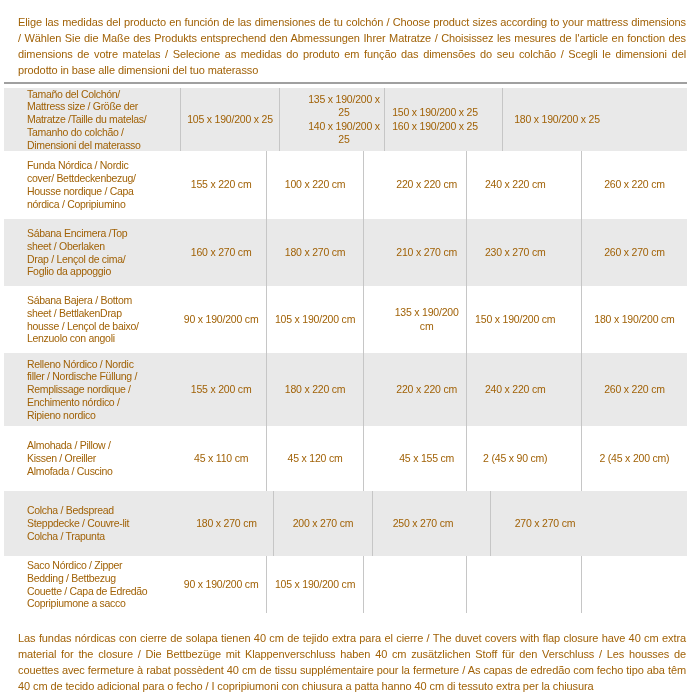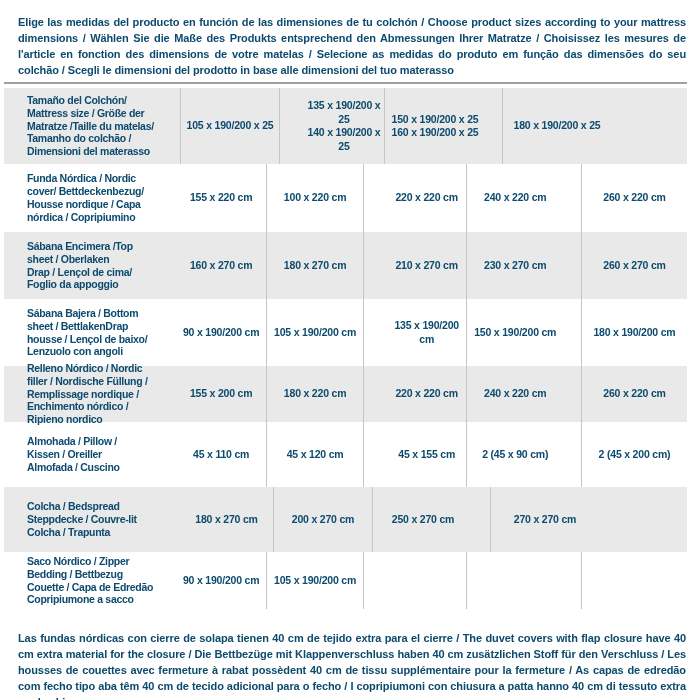--- a/index.html
+++ b/index.html
@@ -1,33 +1,33 @@
 <!DOCTYPE html>
 <html><head>
 <meta charset="utf-8">
 <style>
   * { margin:0; padding:0; box-sizing:border-box; }
   html,body { background:#ffffff; }
   .page {
     position:relative; width:700px; height:700px; background:#ffffff;
-    font-family:"Liberation Sans", sans-serif; font-weight:bold; color:#0c4a6e;
+    font-family:"Liberation Sans", sans-serif; font-weight:normal; color:#a16207;
     overflow:hidden;
   }
   .intro {
     position:absolute; top:14px; left:18px; width:668px;
     font-size:11px; line-height:16px; text-align:justify; letter-spacing:-0.1px;
   }
   .size-table {
     position:absolute; top:82px; left:4px; width:683px;
     border-top:2px solid #a0a0a0; padding-top:4px;
   }
   .t-row { display:flex; align-items:stretch; }
   .t-row.alt { background:#e9e9e9; }
-  .r1{height:76px}.r2{height:68px}.r3{height:67px}.r4{height:67px}
-  .r5{height:56px}.r6{height:65px}.r7{height:65px}.r8{height:57px}
+  .r1{height:63px}.r2{height:68px}.r3{height:67px}.r4{height:67px}
+  .r5{height:73px}.r6{height:65px}.r7{height:65px}.r8{height:57px}
   .cell { display:flex; align-items:center; }
   .cell span { white-space:pre-line; }
   .cell.lab { width:176px; padding-left:23px; }
   .cell.lab span { font-size:10.5px; line-height:12.8px; letter-spacing:-0.3px; text-align:left; }
   .cell.val { justify-content:center; }
   .cell.val span { font-size:10.5px; line-height:13.5px; letter-spacing:-0.2px; text-align:center; }
   .c1 { width:93px; }
   .c2 { width:99px; border-left:1px solid #c6c6c6; }
   .c3 { width:105px; border-left:1px solid #c6c6c6;padding-left:24px; }
   .c4 { width:101px; border-left:1px solid #c6c6c6; }

